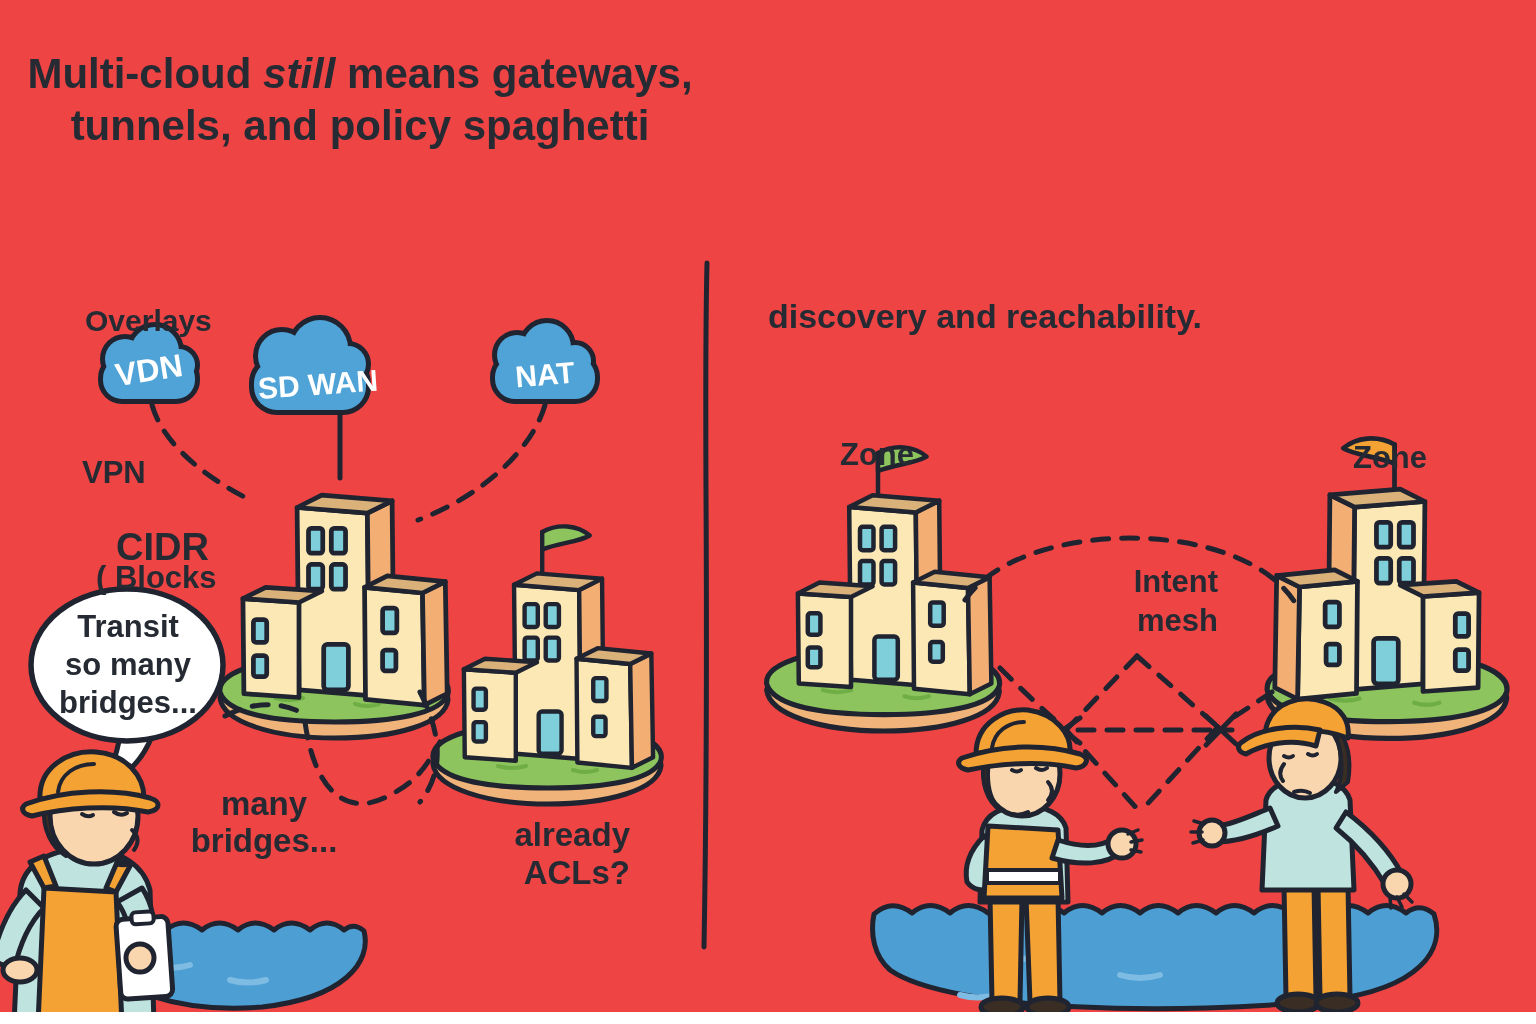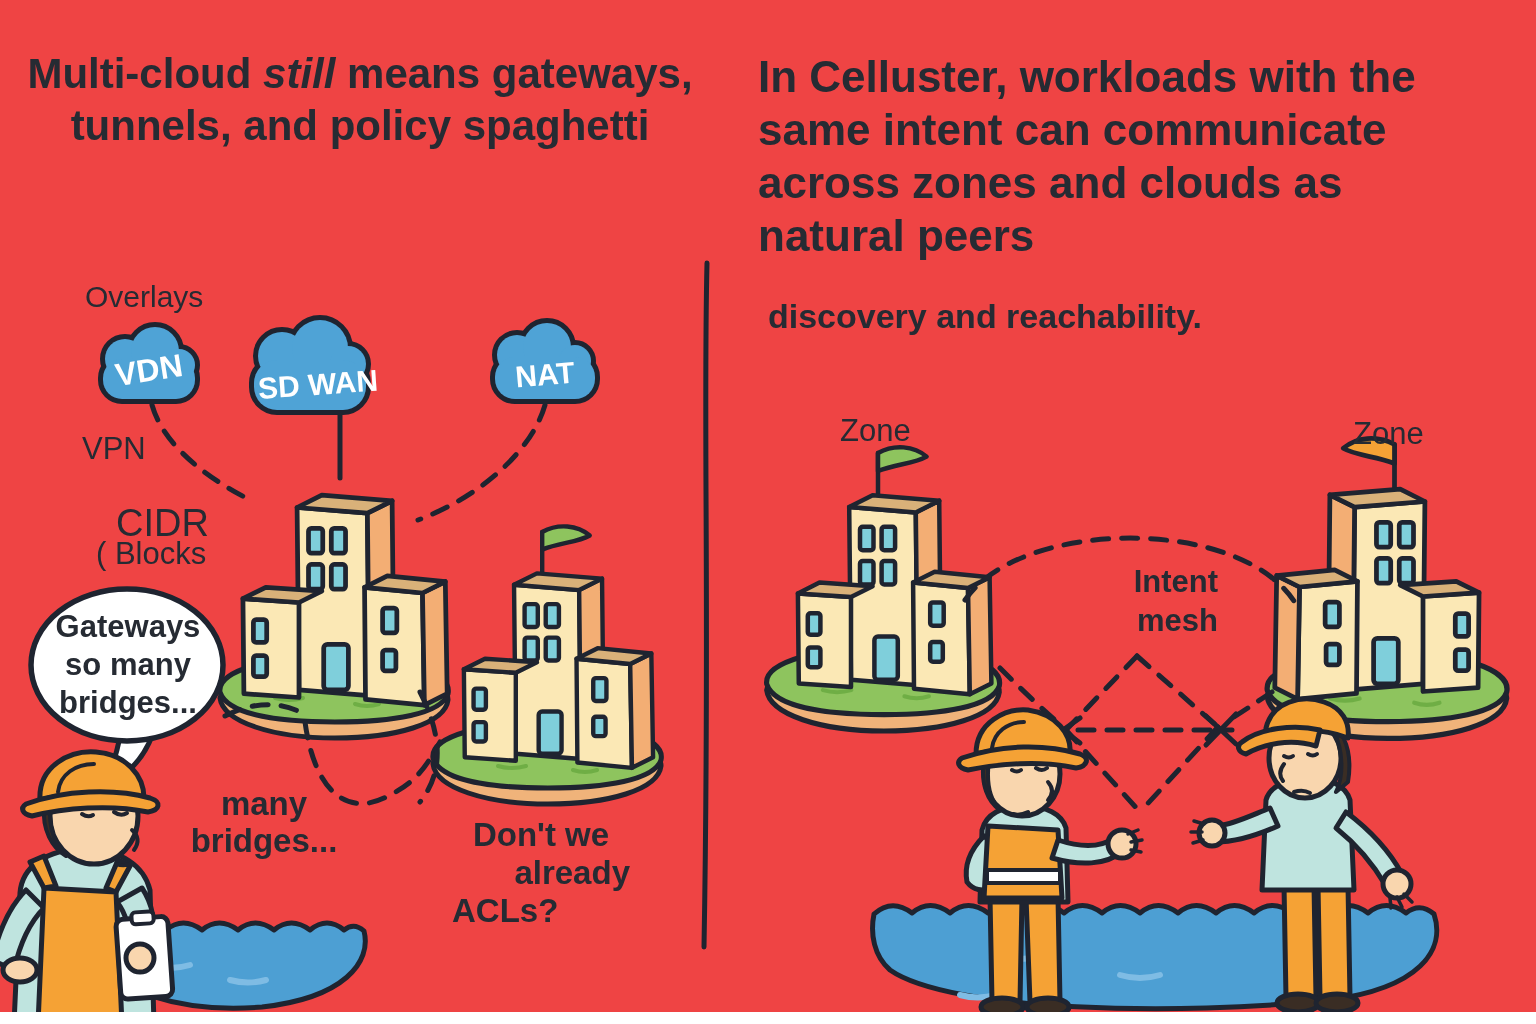--- a/index.html
+++ b/index.html
@@ -6,21 +6,21 @@
   .stage{position:relative;width:1536px;height:1012px;overflow:hidden;background:#ef4444;
          font-family:"Liberation Sans",sans-serif;color:var(--text,#262b33);}
   .stage svg{position:absolute;left:0;top:0;}
   .t{position:absolute;white-space:nowrap;color:var(--text,#262b33);}
   .ctr{text-align:center;}
   .b700{font-weight:700;}
   .b600{font-weight:600;}
   .title-l{left:15px;top:48px;width:690px;font-size:42px;line-height:52px;}
   .title-r{left:758px;top:50px;width:740px;font-size:44px;line-height:53px;}
   .subtitle{left:768px;top:294px;font-size:34px;line-height:44px;}
-  .lab{font-size:30px;font-weight:400;}
+  .lab{font-size:30px;font-weight:700;margin-top:24px;}
   .cloudlab{color:#fff;font-weight:700;text-align:center;}
   .bubbletxt{left:33px;top:608px;width:190px;font-size:31px;line-height:38px;font-weight:700;}
   .capA{left:158px;top:785px;width:212px;font-size:33px;line-height:37px;font-weight:700;}
   .capB{left:452px;top:816px;width:178px;font-size:33px;line-height:38px;font-weight:700;}
   .meshlab{left:1060px;top:562px;width:158px;font-size:31px;line-height:39px;font-weight:700;text-align:right;}
   .it{font-style:italic;}
   .blk{display:block;}
   
   .ink{stroke:var(--ink,#1f2430);stroke-linejoin:round;stroke-linecap:round;}
   .fNone{fill:none;}
@@ -317,57 +317,50 @@
     <path class="orange ink" stroke-width="5" d="M66,28 C72,2 102,-6 124,2 C142,8 150,22 148,38 C122,28 92,28 66,36 Z"></path>
     <path class="orange ink" stroke-width="5" d="M42,42 C60,28 94,24 120,30 L116,46 C90,38 64,44 46,54 C38,52 36,46 42,42 Z"></path>
   </g>
 </svg>
 
   <div class="t title-l ctr b700">
     <span>Multi-cloud </span><span class="it">still</span><span> means gateways,</span>
     <span class="blk">tunnels, and policy spaghetti</span>
   </div>
 
-  <div class="t title-r b700">
-    <span class="blk">In Celluster, workloads with the</span>
-    <span class="blk">same intent can communicate</span>
-    <span class="blk">across zones and clouds as</span>
-    <span class="blk">natural peers</span>
-  </div>
 
   <div class="t subtitle b600">
     <span class="blk">discovery and reachability.</span>
   </div>
 
   <div class="t lab" style="left:85px;top:280px;">Overlays</div>
 
 
   <div class="t cloudlab" style="left:103px;top:352px;width:92px;font-size:32px;transform:rotate(-9deg);">VDN</div>
   <div class="t cloudlab" style="left:258px;top:368px;width:114px;font-size:30px;transform:rotate(-4deg);">SD WAN</div>
   <div class="t cloudlab" style="left:503px;top:358px;width:84px;font-size:30px;transform:rotate(-5deg);">NAT</div>
 
   <div class="t lab" style="left:82px;top:431px;font-size:31px;">VPN</div>
   <div class="t lab" style="left:116px;top:502px;font-size:38px;">CIDR</div>
   <div class="t lab" style="left:96px;top:536px;font-size:31px;">( Blocks</div>
 
   <div class="t bubbletxt ctr">
-    <span class="blk">Gateways</span>
+    <span class="blk">Transit</span>
     <span class="blk">so many</span>
     <span class="blk">bridges...</span>
   </div>
 
   <div class="t capA ctr">
     <span class="blk">many</span>
     <span class="blk">bridges...</span>
   </div>
 
   <div class="t capB">
-    <span class="blk ctr">Don't we</span>
     <span class="blk" style="text-align:right;">already</span>
-    <span class="blk" style="">ACLs?</span>
+    <span class="blk" style="text-align:right;">ACLs?</span>
   </div>
 
   <div class="t lab" style="left:840px;top:413px;font-size:31px;">Zone</div>
   <div class="t lab" style="left:1353px;top:416px;font-size:31px;">Zone</div>
 
   <div class="t meshlab ctr">
     <span class="blk">Intent</span>
     <span class="blk">mesh</span>
   </div>
 

